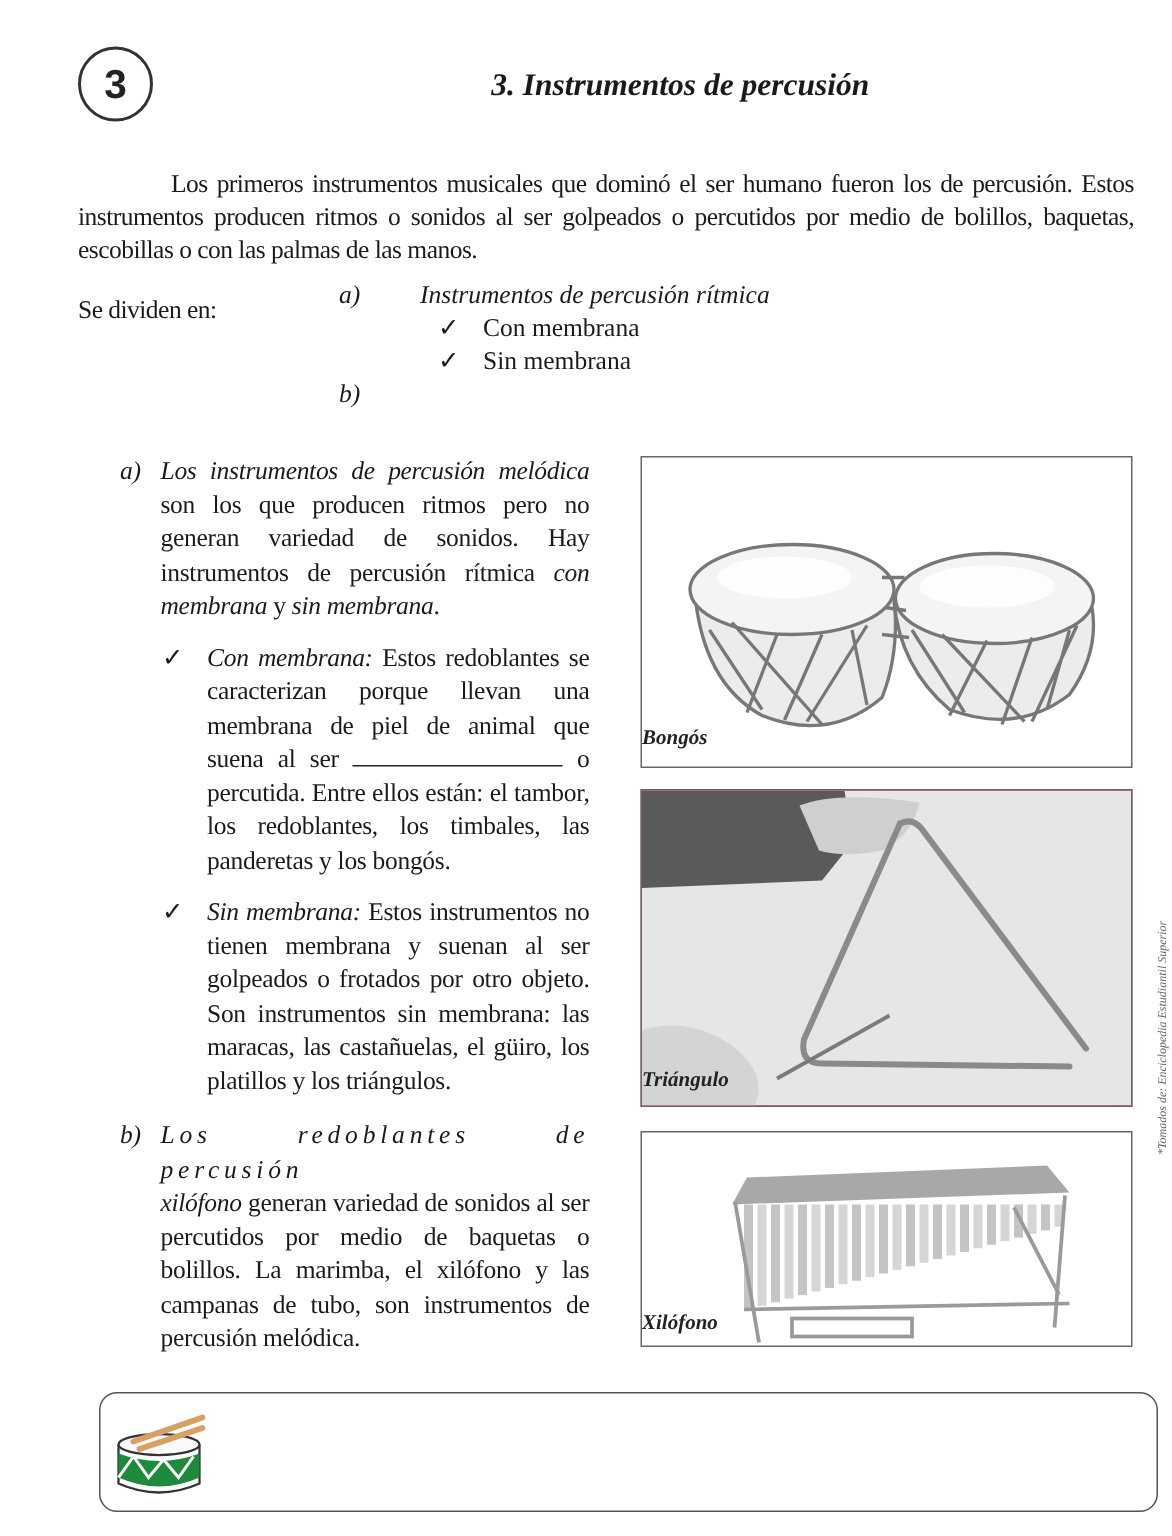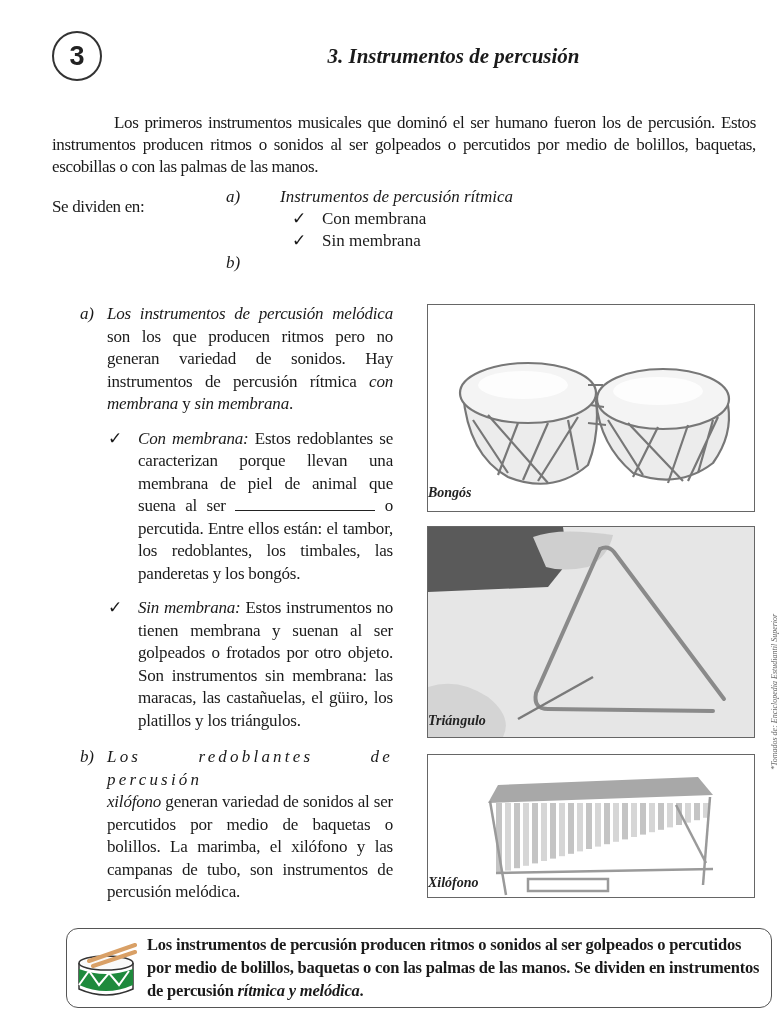--- a/index.html
+++ b/index.html
@@ -175,14 +175,13 @@
 
 <div class="abs summary">
   <svg class="drum" width="62" height="62" viewBox="0 0 62 62">
     <path d="M4,24 L4,50 Q31,62 58,50 L58,24" fill="#fff" stroke="#333" stroke-width="1.5"></path>
     <path d="M4,30 L4,46 Q31,58 58,46 L58,30 Q31,40 4,30 Z" fill="#1e8a3c"></path>
     <path d="M4,46 L14,32 L24,46 L34,34 L44,46 L54,32" fill="none" stroke="#fff" stroke-width="2"></path>
     <ellipse cx="31" cy="24" rx="27" ry="7" fill="#fafafa" stroke="#333" stroke-width="1.5"></ellipse>
     <path d="M14,22 L60,6" stroke="#d9a066" stroke-width="4" stroke-linecap="round"></path>
     <path d="M18,27 L60,13" stroke="#d9a066" stroke-width="4" stroke-linecap="round"></path>
   </svg>
-  <div class="txt"><span>Los instrumentos de percusión producen ritmos o sonidos al ser golpeados o percutidos por medio de bolillos, baquetas o con las palmas de las manos. Se dividen en instrumentos de percusión </span><i>rítmica y melódica</i><span>.</span></div>
 </div>
 
 </body></html>

